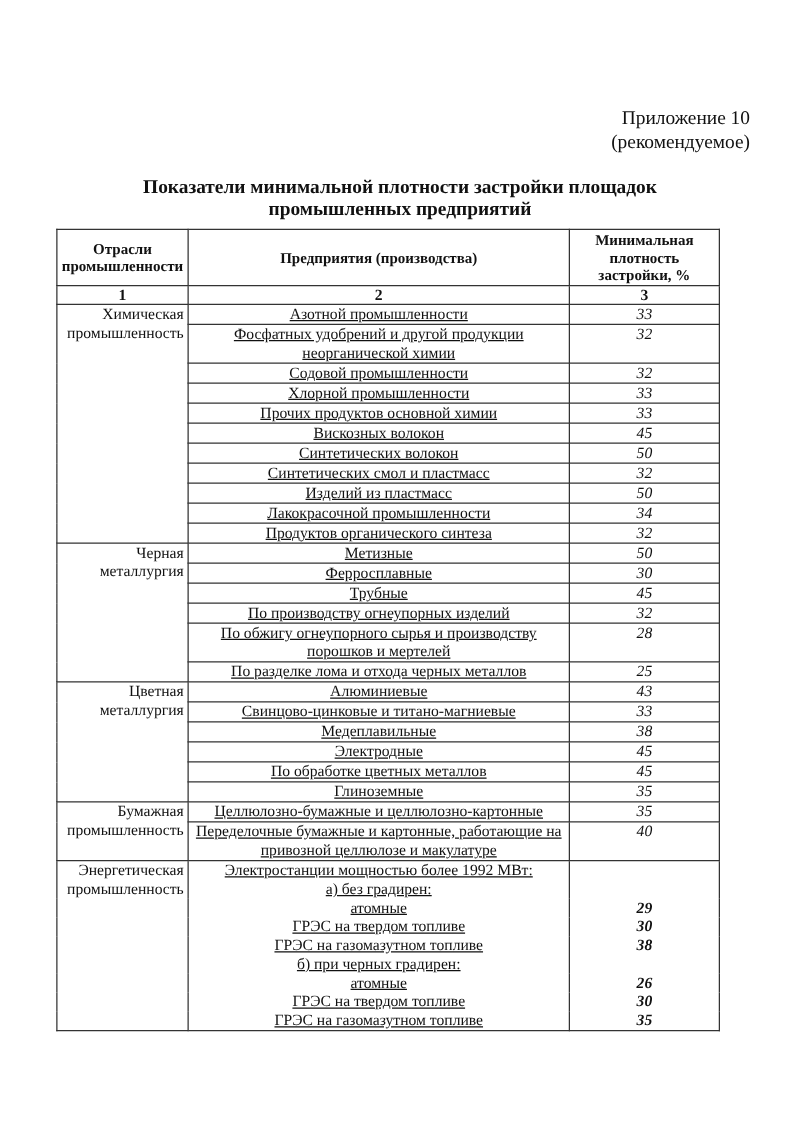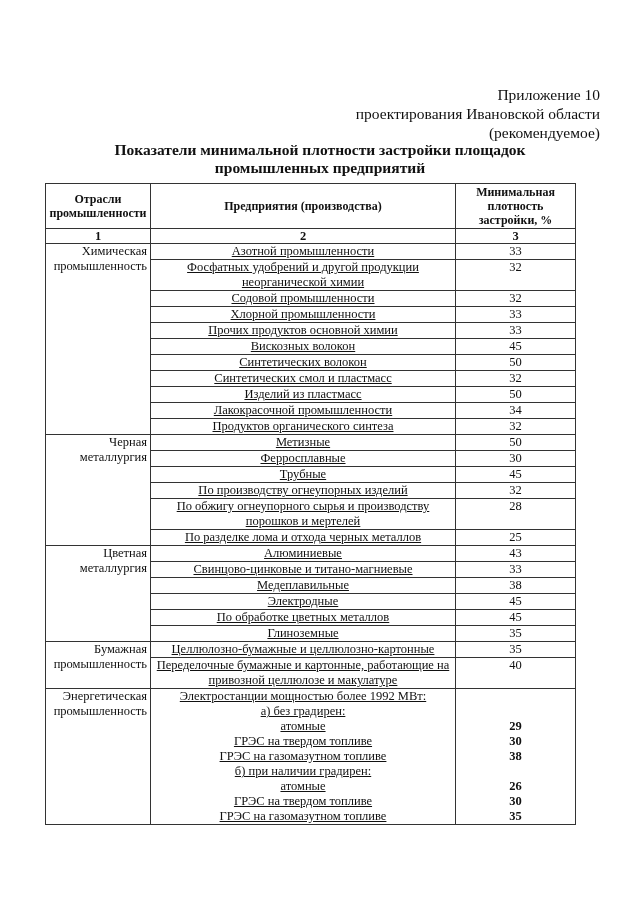--- a/index.html
+++ b/index.html
@@ -29,34 +29,33 @@
     padding: 0 3px;
     vertical-align: top;
   }
   col.c1 { width: 105px; }
   col.c2 { width: 305px; }
   col.c3 { width: 120px; }
   th { font-weight: bold; font-size: 12px; text-align: center; vertical-align: middle !important; }
   tr.hdr th { height: 44px; line-height: 14px; margin-top: 16px; }
   tr.nums th { height: 14px; line-height: 14px; font-size: 12.5px; }
   td.industry { text-align: right; border-bottom: 1px solid #333; }
-  td.val { text-align: center; }
+  td.val { text-align: center; font-style: italic; }
   td.val.bold { font-weight: bold; }
   td.ent { text-align: center; text-decoration: underline; }
   
   tr.energy td.ent, tr.energy td.val { border-top: none; border-bottom: none; }
   tr.energy.last td { border-bottom: 1px solid #333; }
   td.indent { padding-left: 22px; }
 </style>
 </head>
 <body>
 
 <div class="appendix">
   <div>Приложение 10</div>
-  <div>проектирования Ивановской области</div>
   <div>(рекомендуемое)</div>
 </div>
 
 <div class="doc-title">
   <div>Показатели минимальной плотности застройки площадок</div>
   <div>промышленных предприятий</div>
 </div>
 
 <table class="main">
   <colgroup>
@@ -196,21 +195,21 @@
       </tr>
       <tr class="energy">
         <td class="ent indent">ГРЭС на твердом топливе</td>
         <td class="val bold">30</td>
       </tr>
       <tr class="energy">
         <td class="ent indent">ГРЭС на газомазутном топливе</td>
         <td class="val bold">38</td>
       </tr>
       <tr class="energy">
-        <td class="ent">б) при наличии градирен:</td>
+        <td class="ent">б) при черных градирен:</td>
         <td class="val bold"></td>
       </tr>
       <tr class="energy">
         <td class="ent indent">атомные</td>
         <td class="val bold">26</td>
       </tr>
       <tr class="energy">
         <td class="ent indent">ГРЭС на твердом топливе</td>
         <td class="val bold">30</td>
       </tr>

